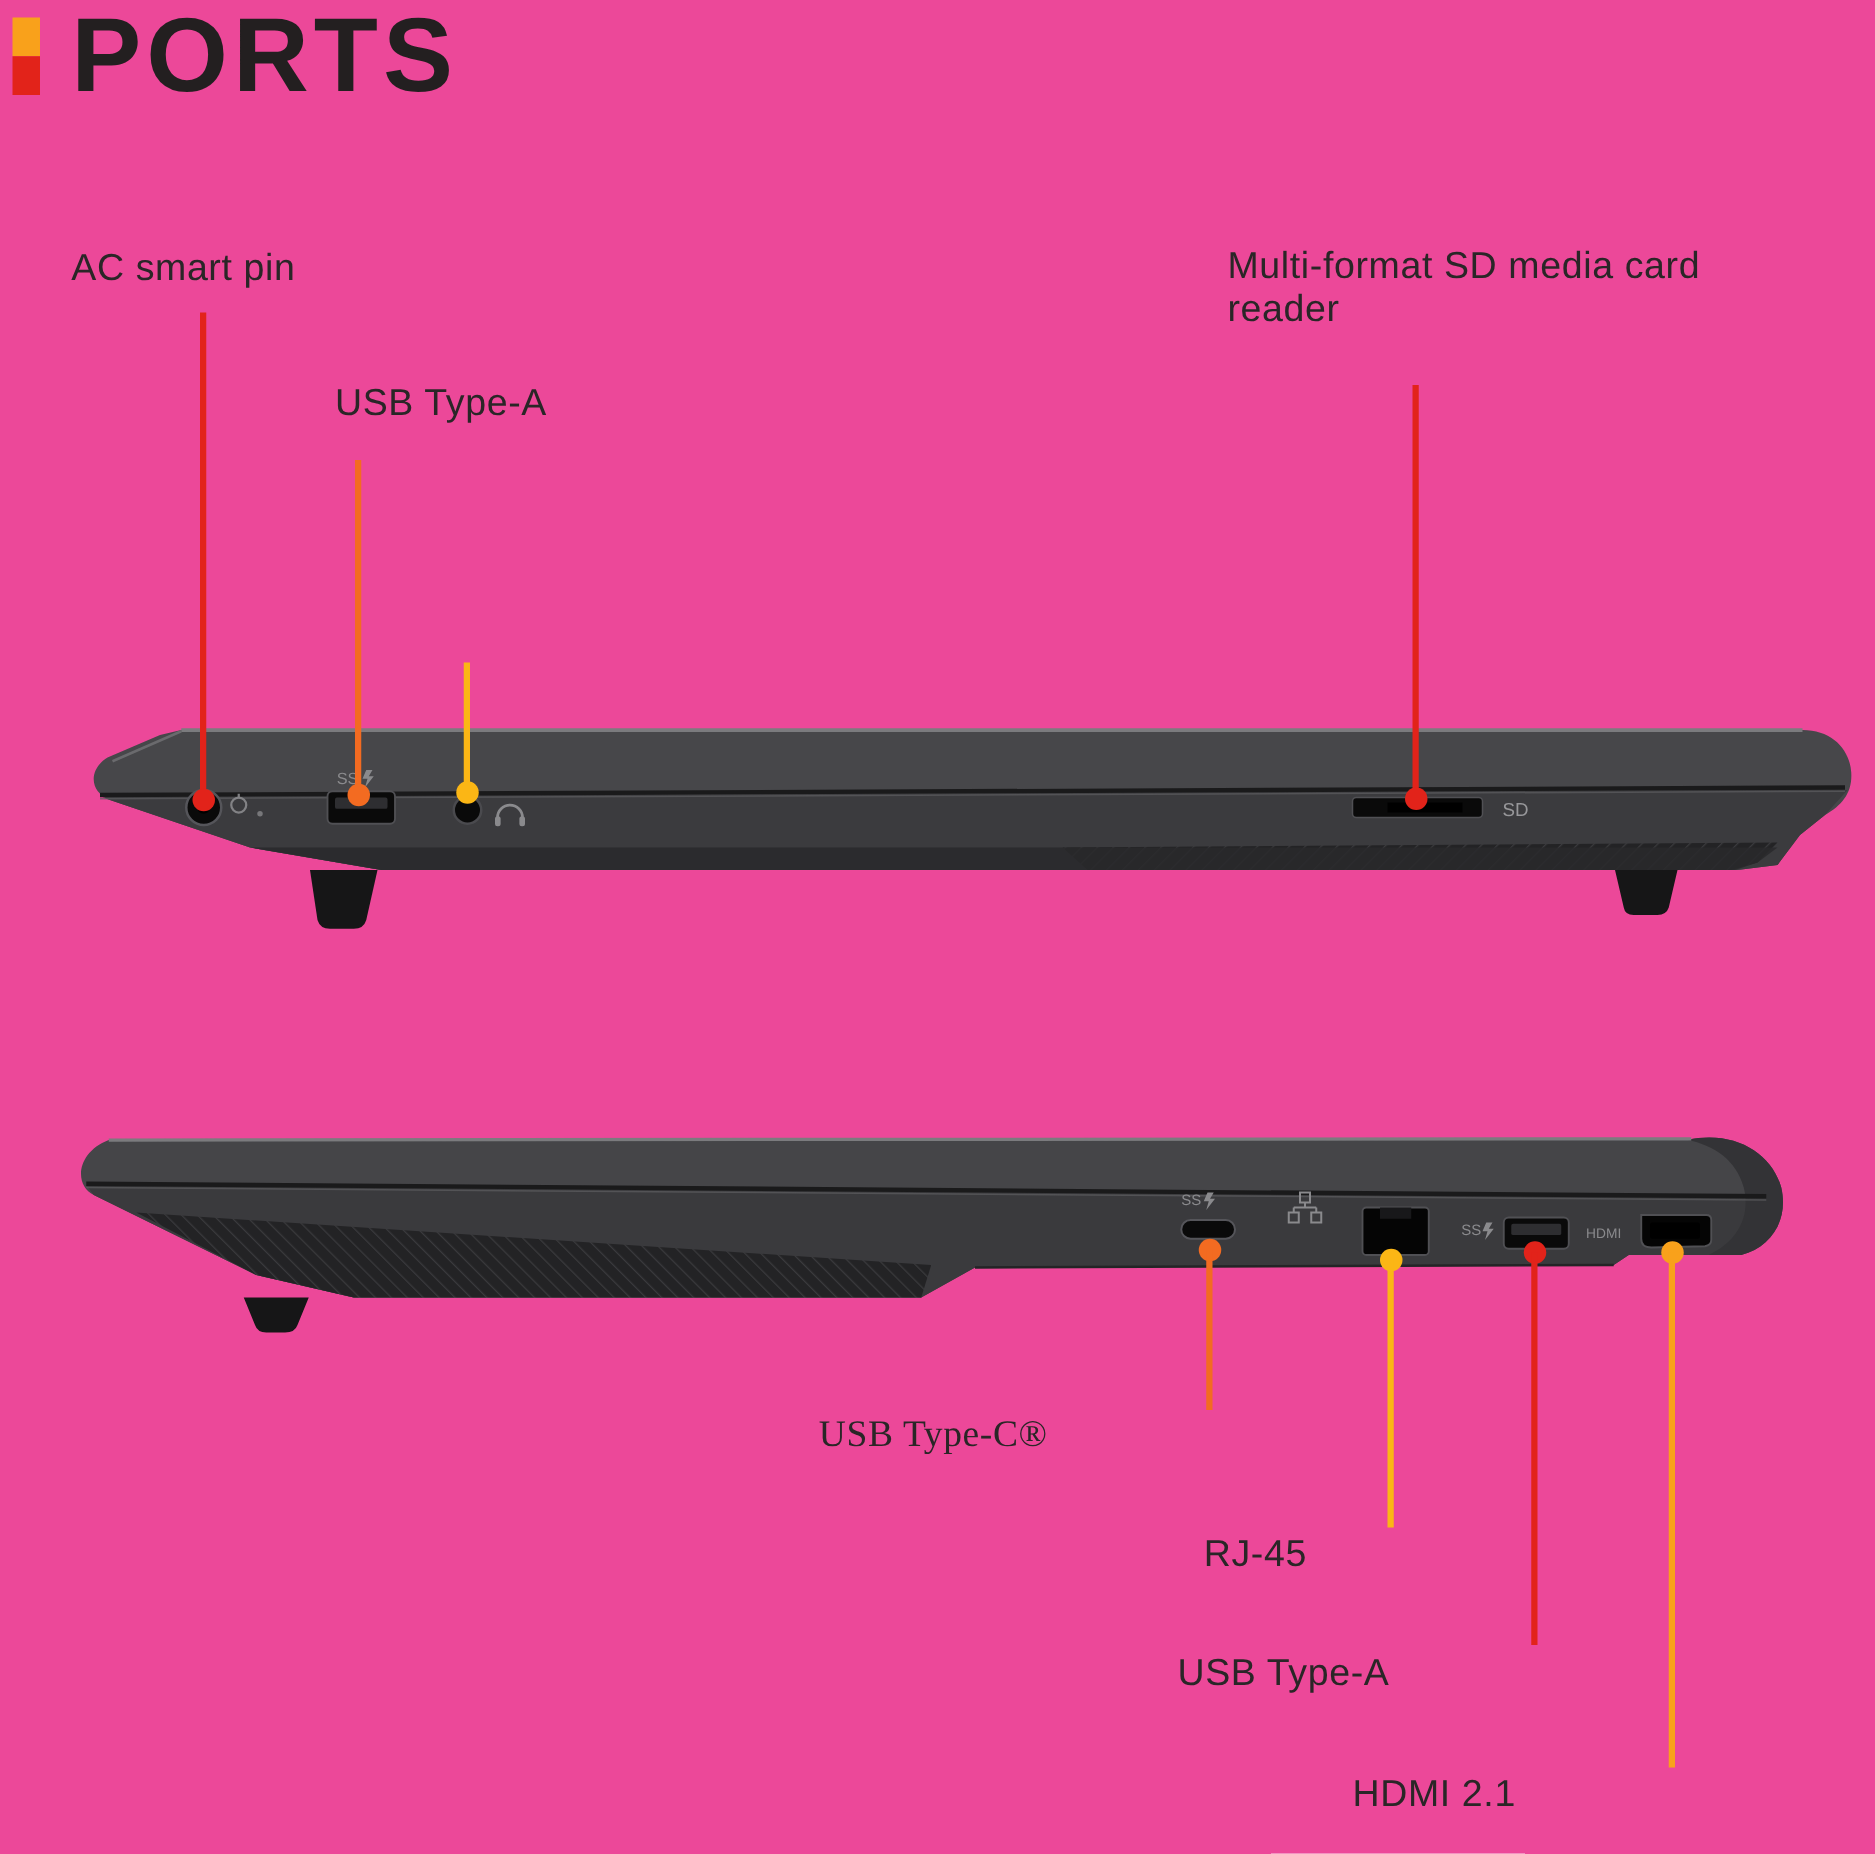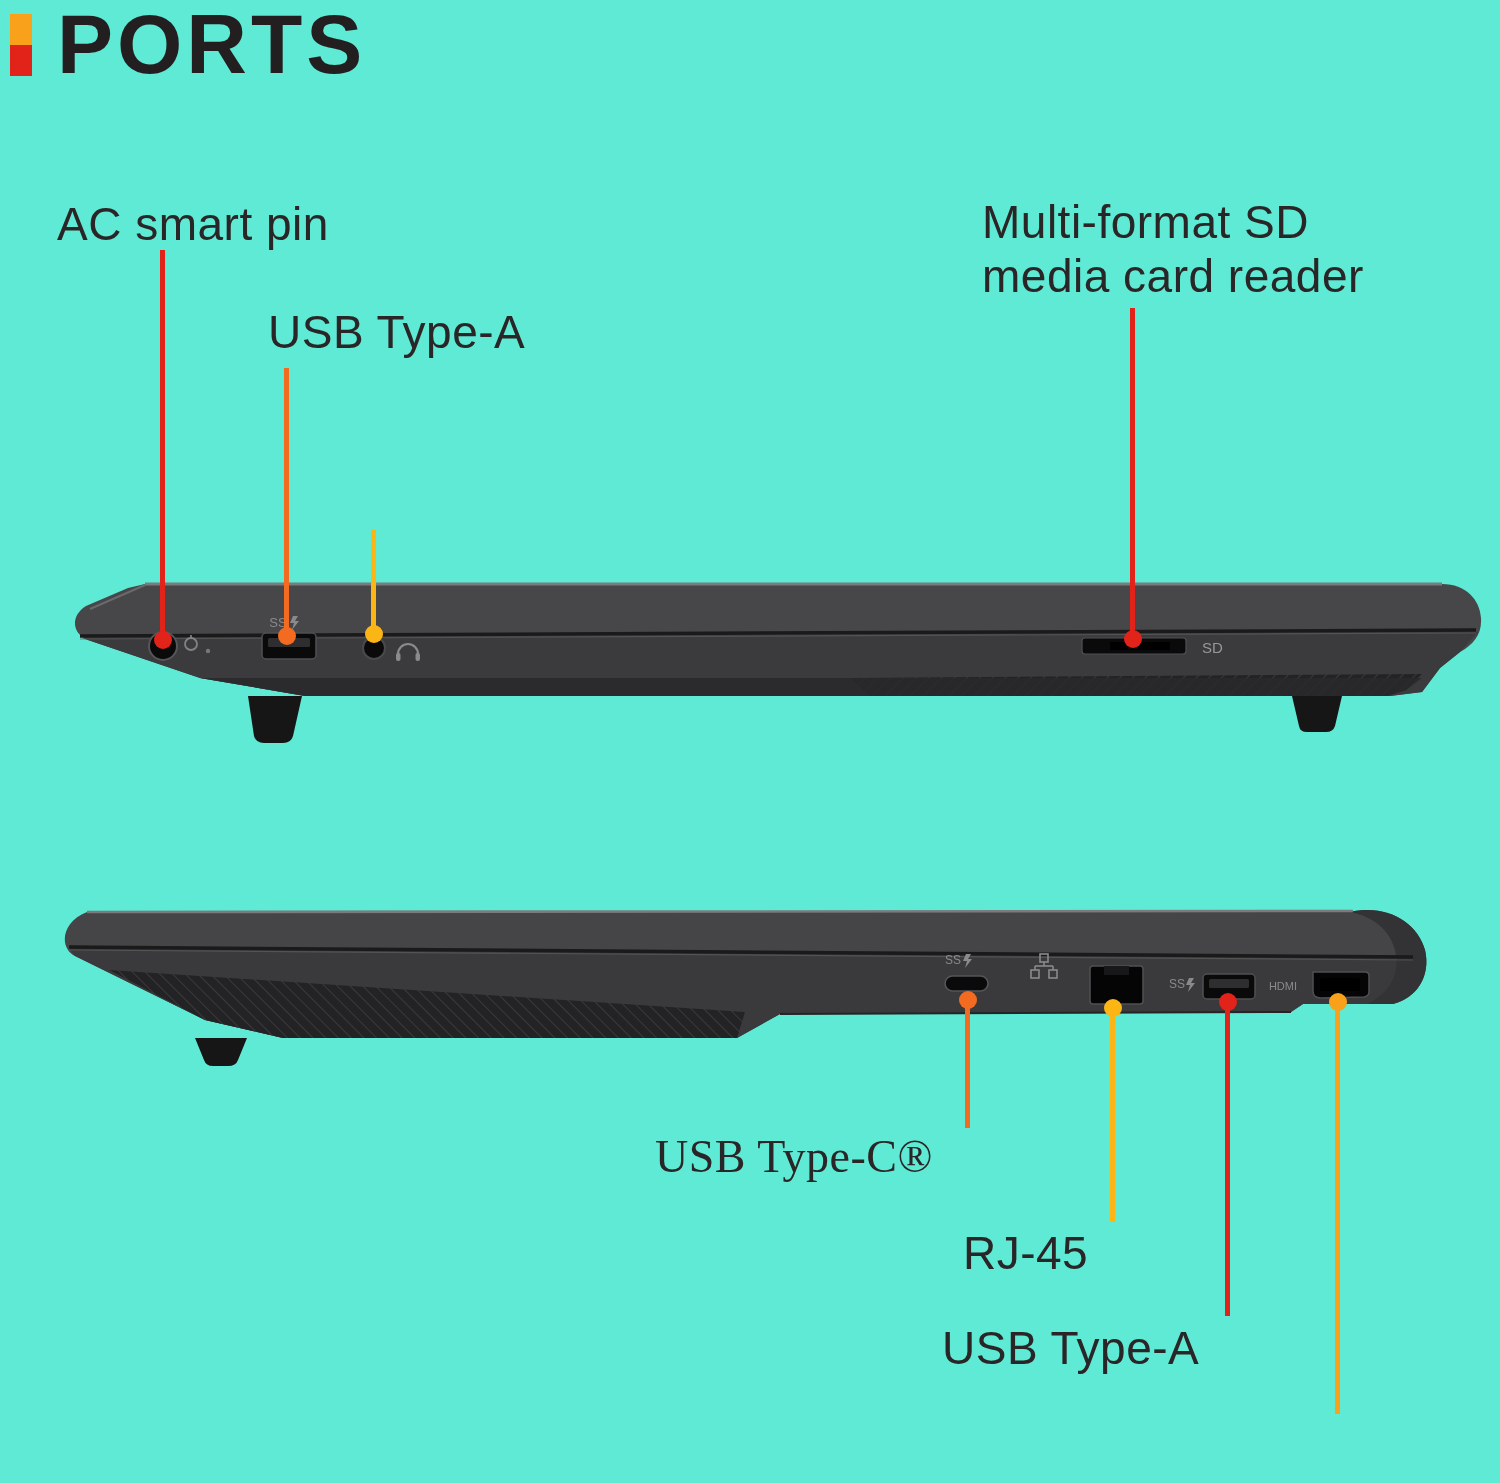--- a/index.html
+++ b/index.html
@@ -1,33 +1,33 @@
 <!DOCTYPE html>
 <html><head>
 <meta charset="utf-8">
 <style>
   * { margin:0; padding:0; box-sizing:border-box; }
   html,body { background:#ffffff; }
   body { font-family:"Liberation Sans", sans-serif; }
-  .stage { position:relative; width:1500px; height:1483px; background:#5eead4; overflow:hidden; }
+  .stage { position:relative; width:1500px; height:1483px; background:#ec4899; overflow:hidden; }
 
   .page-title {
     position:absolute; left:57px; top:-4px;
     font-size:84px; font-weight:900; letter-spacing:4px;
     color:#231f20;
   }
   .accent-bar {
     position:absolute; left:10px; top:14px; width:22px; height:62px;
     display:flex; flex-direction:column;
   }
   .accent-bar div { flex:1; }
 
   .callout-label {
     position:absolute;
-    font-size:46px; color:#2a2627; letter-spacing:0.5px; line-height:1.18;
+    font-size:30px; color:#2a2627; letter-spacing:0.5px; line-height:1.18;
     white-space:nowrap;
   }
   .callout-label.wrap { white-space:normal; }
 
   .callout-line { position:absolute; width:5px; }
   .callout-dot  { position:absolute; width:18px; height:18px; border-radius:50%; }
 
   .laptop { position:absolute; }
 </style>
 </head>
@@ -173,14 +173,15 @@
   <div class="callout-dot" style="left: 1104px; top: 999px; background-color: rgb(251, 182, 21);"></div>
   <div class="callout-line" style="left: 1110px; top: 1008px; height: 214px; background-color: rgb(251, 182, 21);"></div>
   <div class="callout-label" style="left: 963px; top: 1226px; color: rgb(42, 38, 39);">RJ-45</div>
 
   <div class="callout-dot" style="left: 1219px; top: 993px; background-color: rgb(226, 35, 26);"></div>
   <div class="callout-line" style="left: 1225px; top: 1002px; height: 314px; background-color: rgb(226, 35, 26);"></div>
   <div class="callout-label" style="left: 942px; top: 1321px; color: rgb(42, 38, 39);">USB Type-A</div>
 
   <div class="callout-dot" style="left: 1329px; top: 993px; background-color: rgb(249, 161, 27);"></div>
   <div class="callout-line" style="left: 1335px; top: 1002px; height: 412px; background-color: rgb(249, 161, 27);"></div>
+  <div class="callout-label" style="left: 1082px; top: 1418px; color: rgb(42, 38, 39);">HDMI 2.1</div>
 
 </div>
 
 </body></html>

